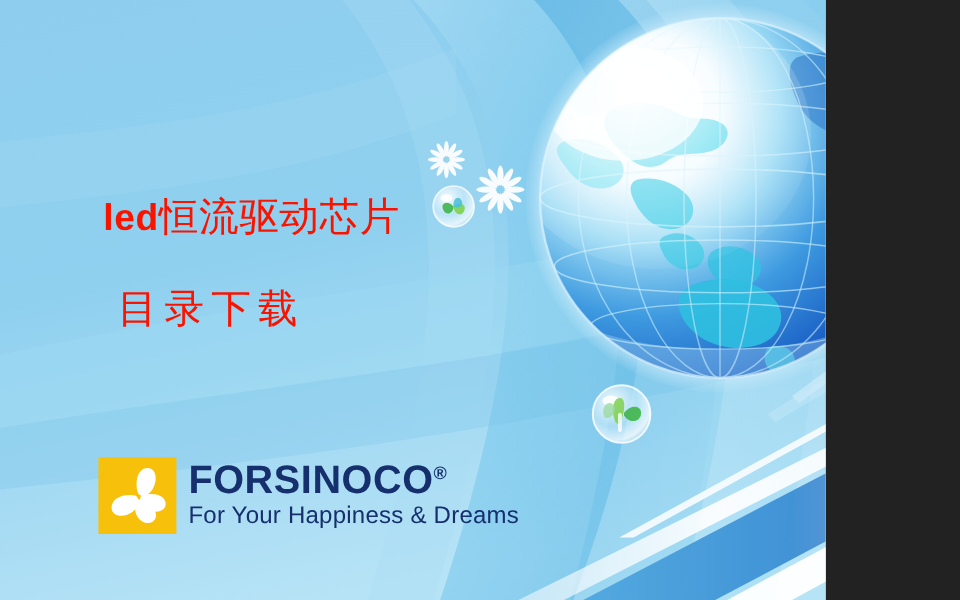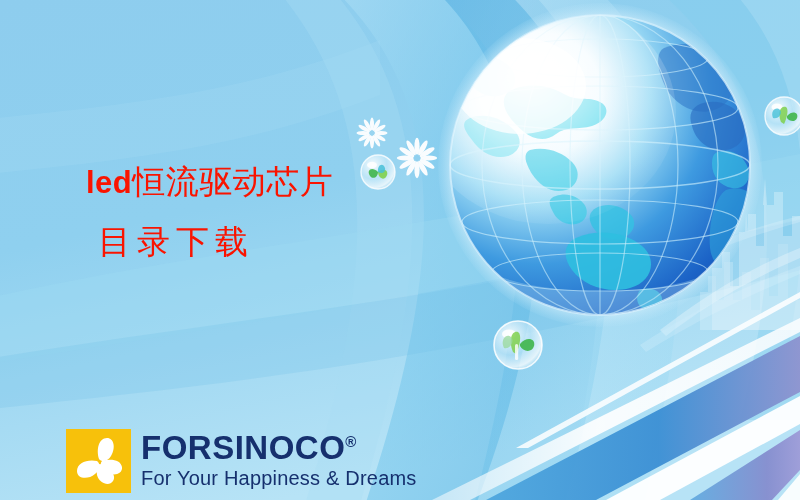--- a/index.html
+++ b/index.html
@@ -2,21 +2,21 @@
 <html><head>
 <meta charset="utf-8">
 <style>
   html, body {
     margin: 0;
     padding: 0;
     background: #222;
   }
   #stage {
     position: relative;
-    width: 800px;
+    width: 688px;
     height: 500px;
     overflow: hidden;
     font-family: "Liberation Sans", "DejaVu Sans", sans-serif;
     background: #fef9c3;
   }
   #bgsvg {
     position: absolute;
     left: 0; top: 0;
     width: 800px;
     height: 500px;
@@ -33,38 +33,37 @@
     font-size: 33px;
     line-height: 1.0;
     letter-spacing: 0.5px;
     font-family: "Liberation Serif", "DejaVu Serif", serif;
     white-space: nowrap;
     pointer-events: none;
   }
   .headline .line1 { display: block; }
   .headline .line2 {
     display: block;
-    margin-top: 27px;
+    margin-top: 43px;
     margin-left: 12px;
     letter-spacing: 6px;
   }
   .headline .latin {
     font-family: "Liberation Sans", "DejaVu Sans", sans-serif;
     font-weight: bold;
     font-size: 31px;
   }
 
   
   .logo {
     position: absolute;
-    left: 66px;
+    left: 82px;
     top: 381px;
     display: flex;
     align-items: flex-start;
-    margin-top: 48px;
   }
   .logo-mark {
     width: 65px;
     height: 64px;
     background: #F7C10B;
     position: relative;
     flex: 0 0 auto;
   }
   .logo-mark svg { display: block; }
   .logo-words {

